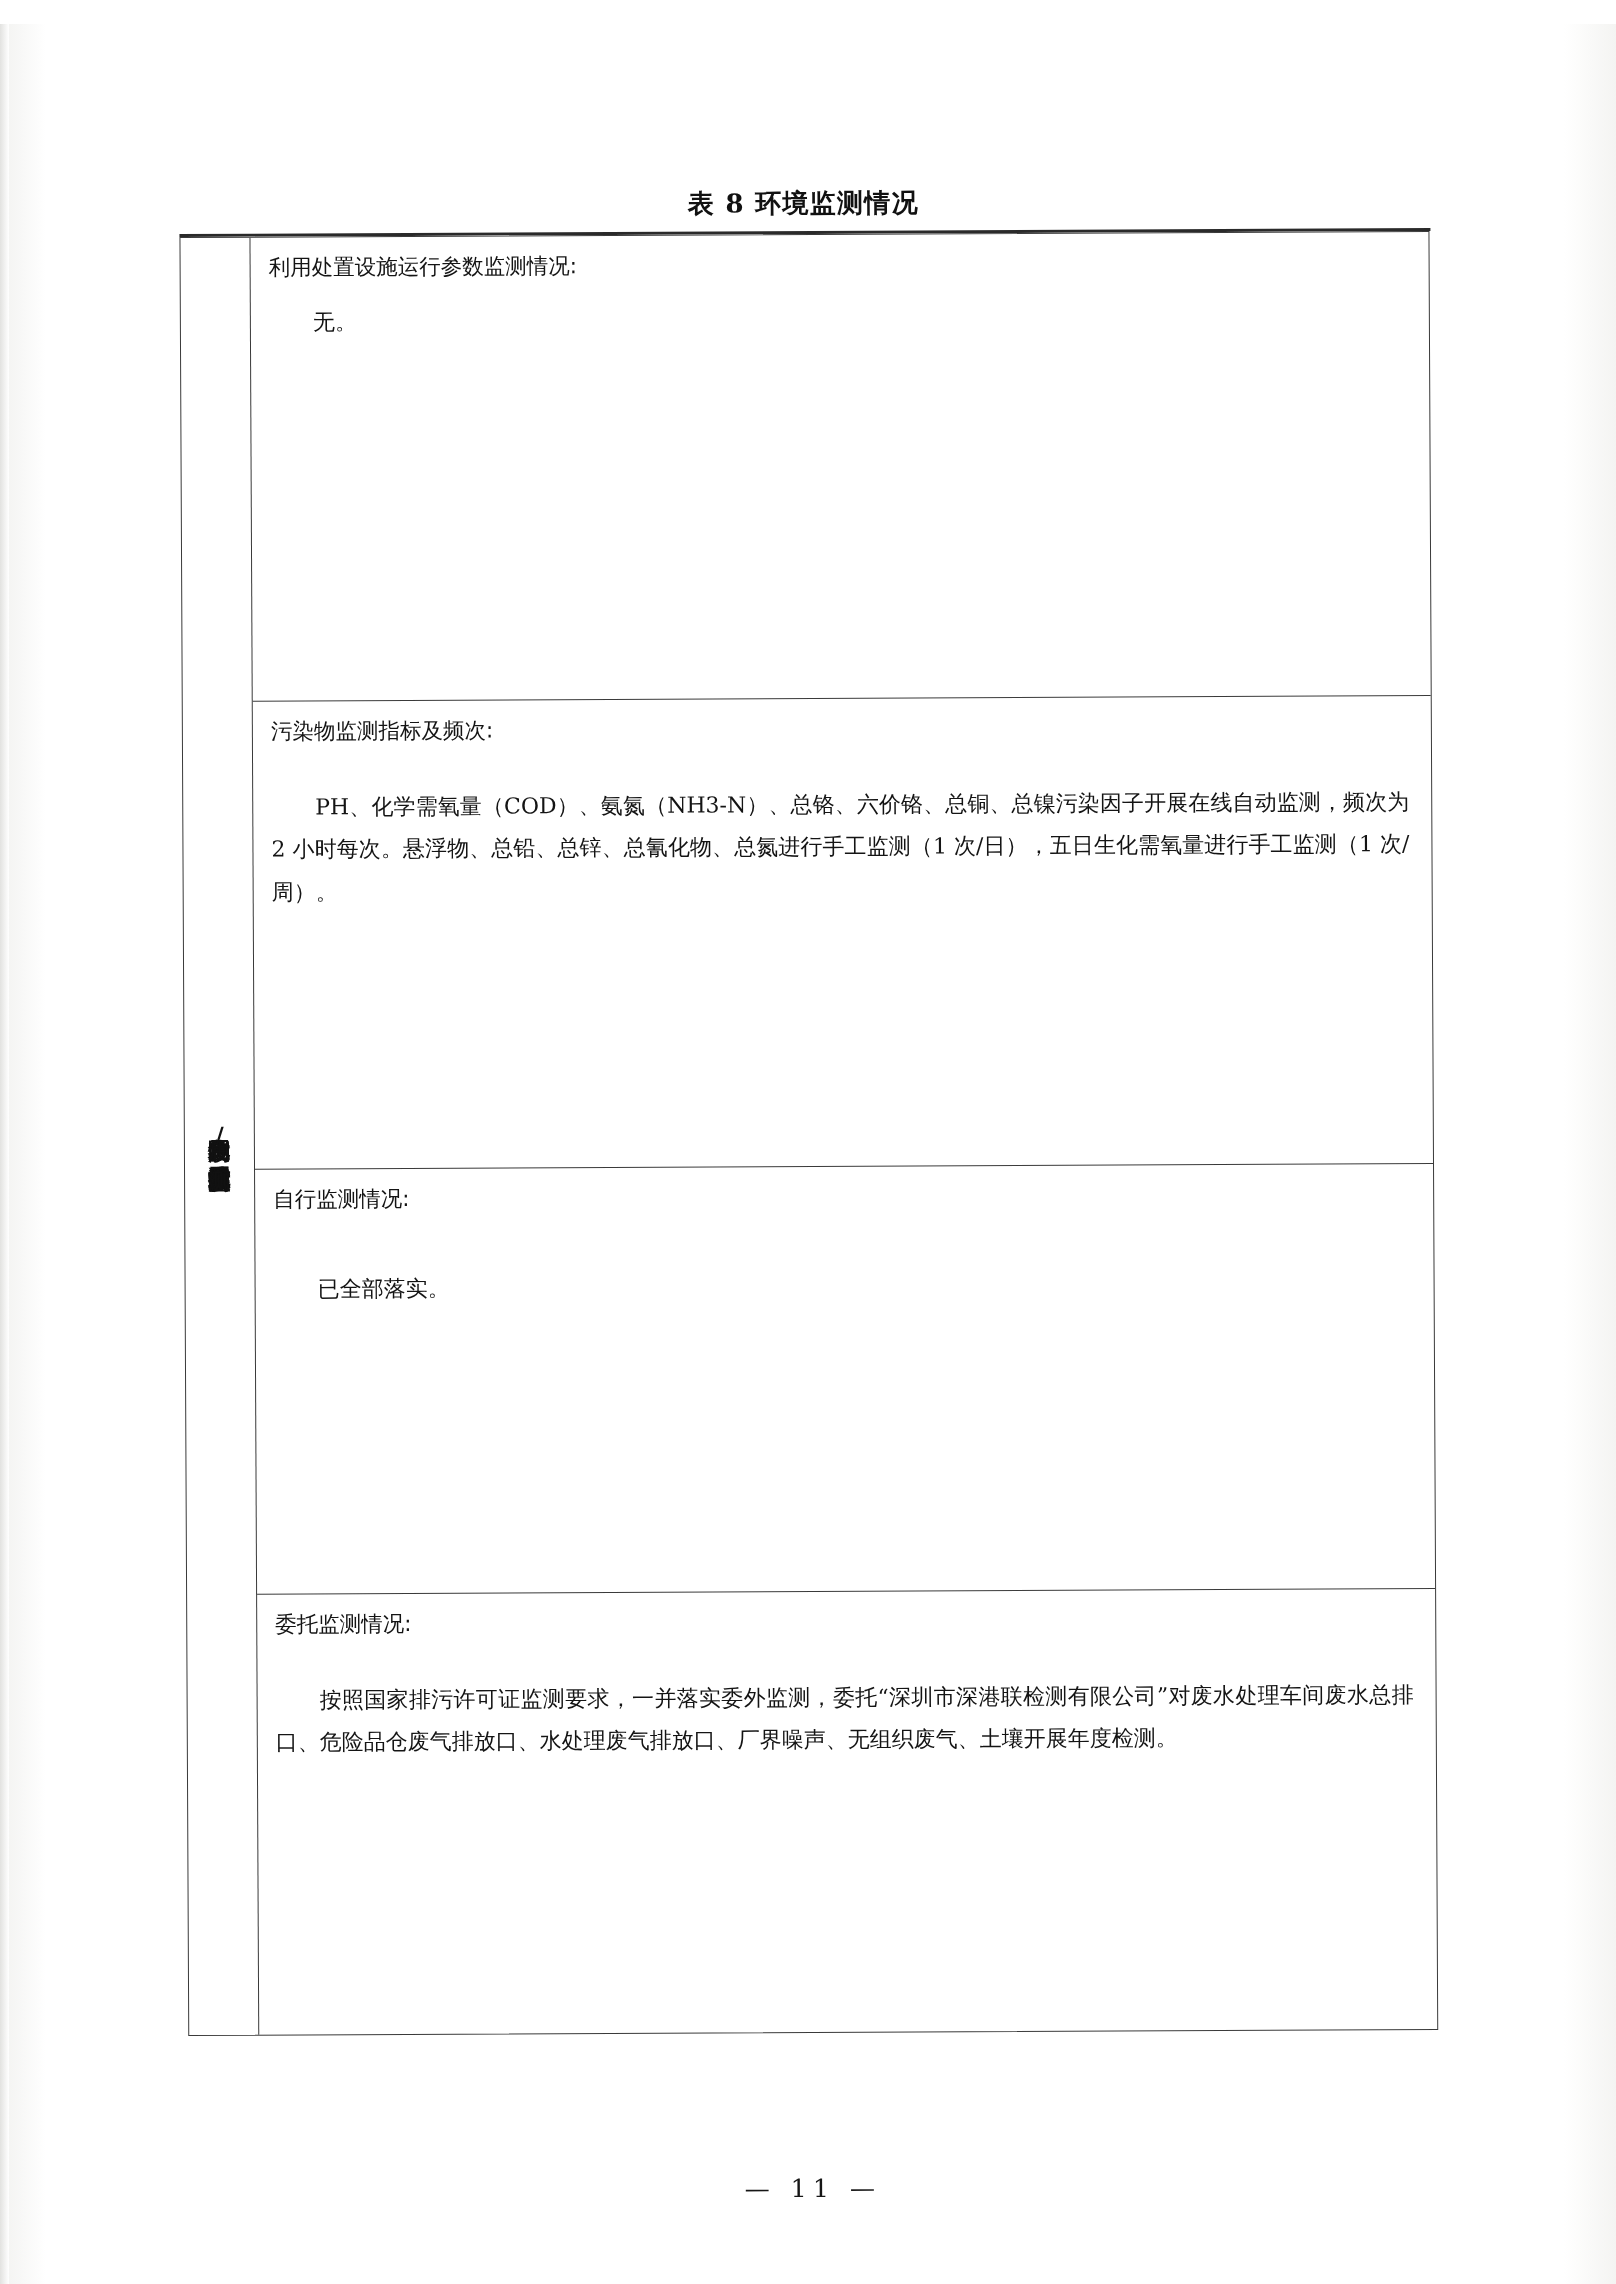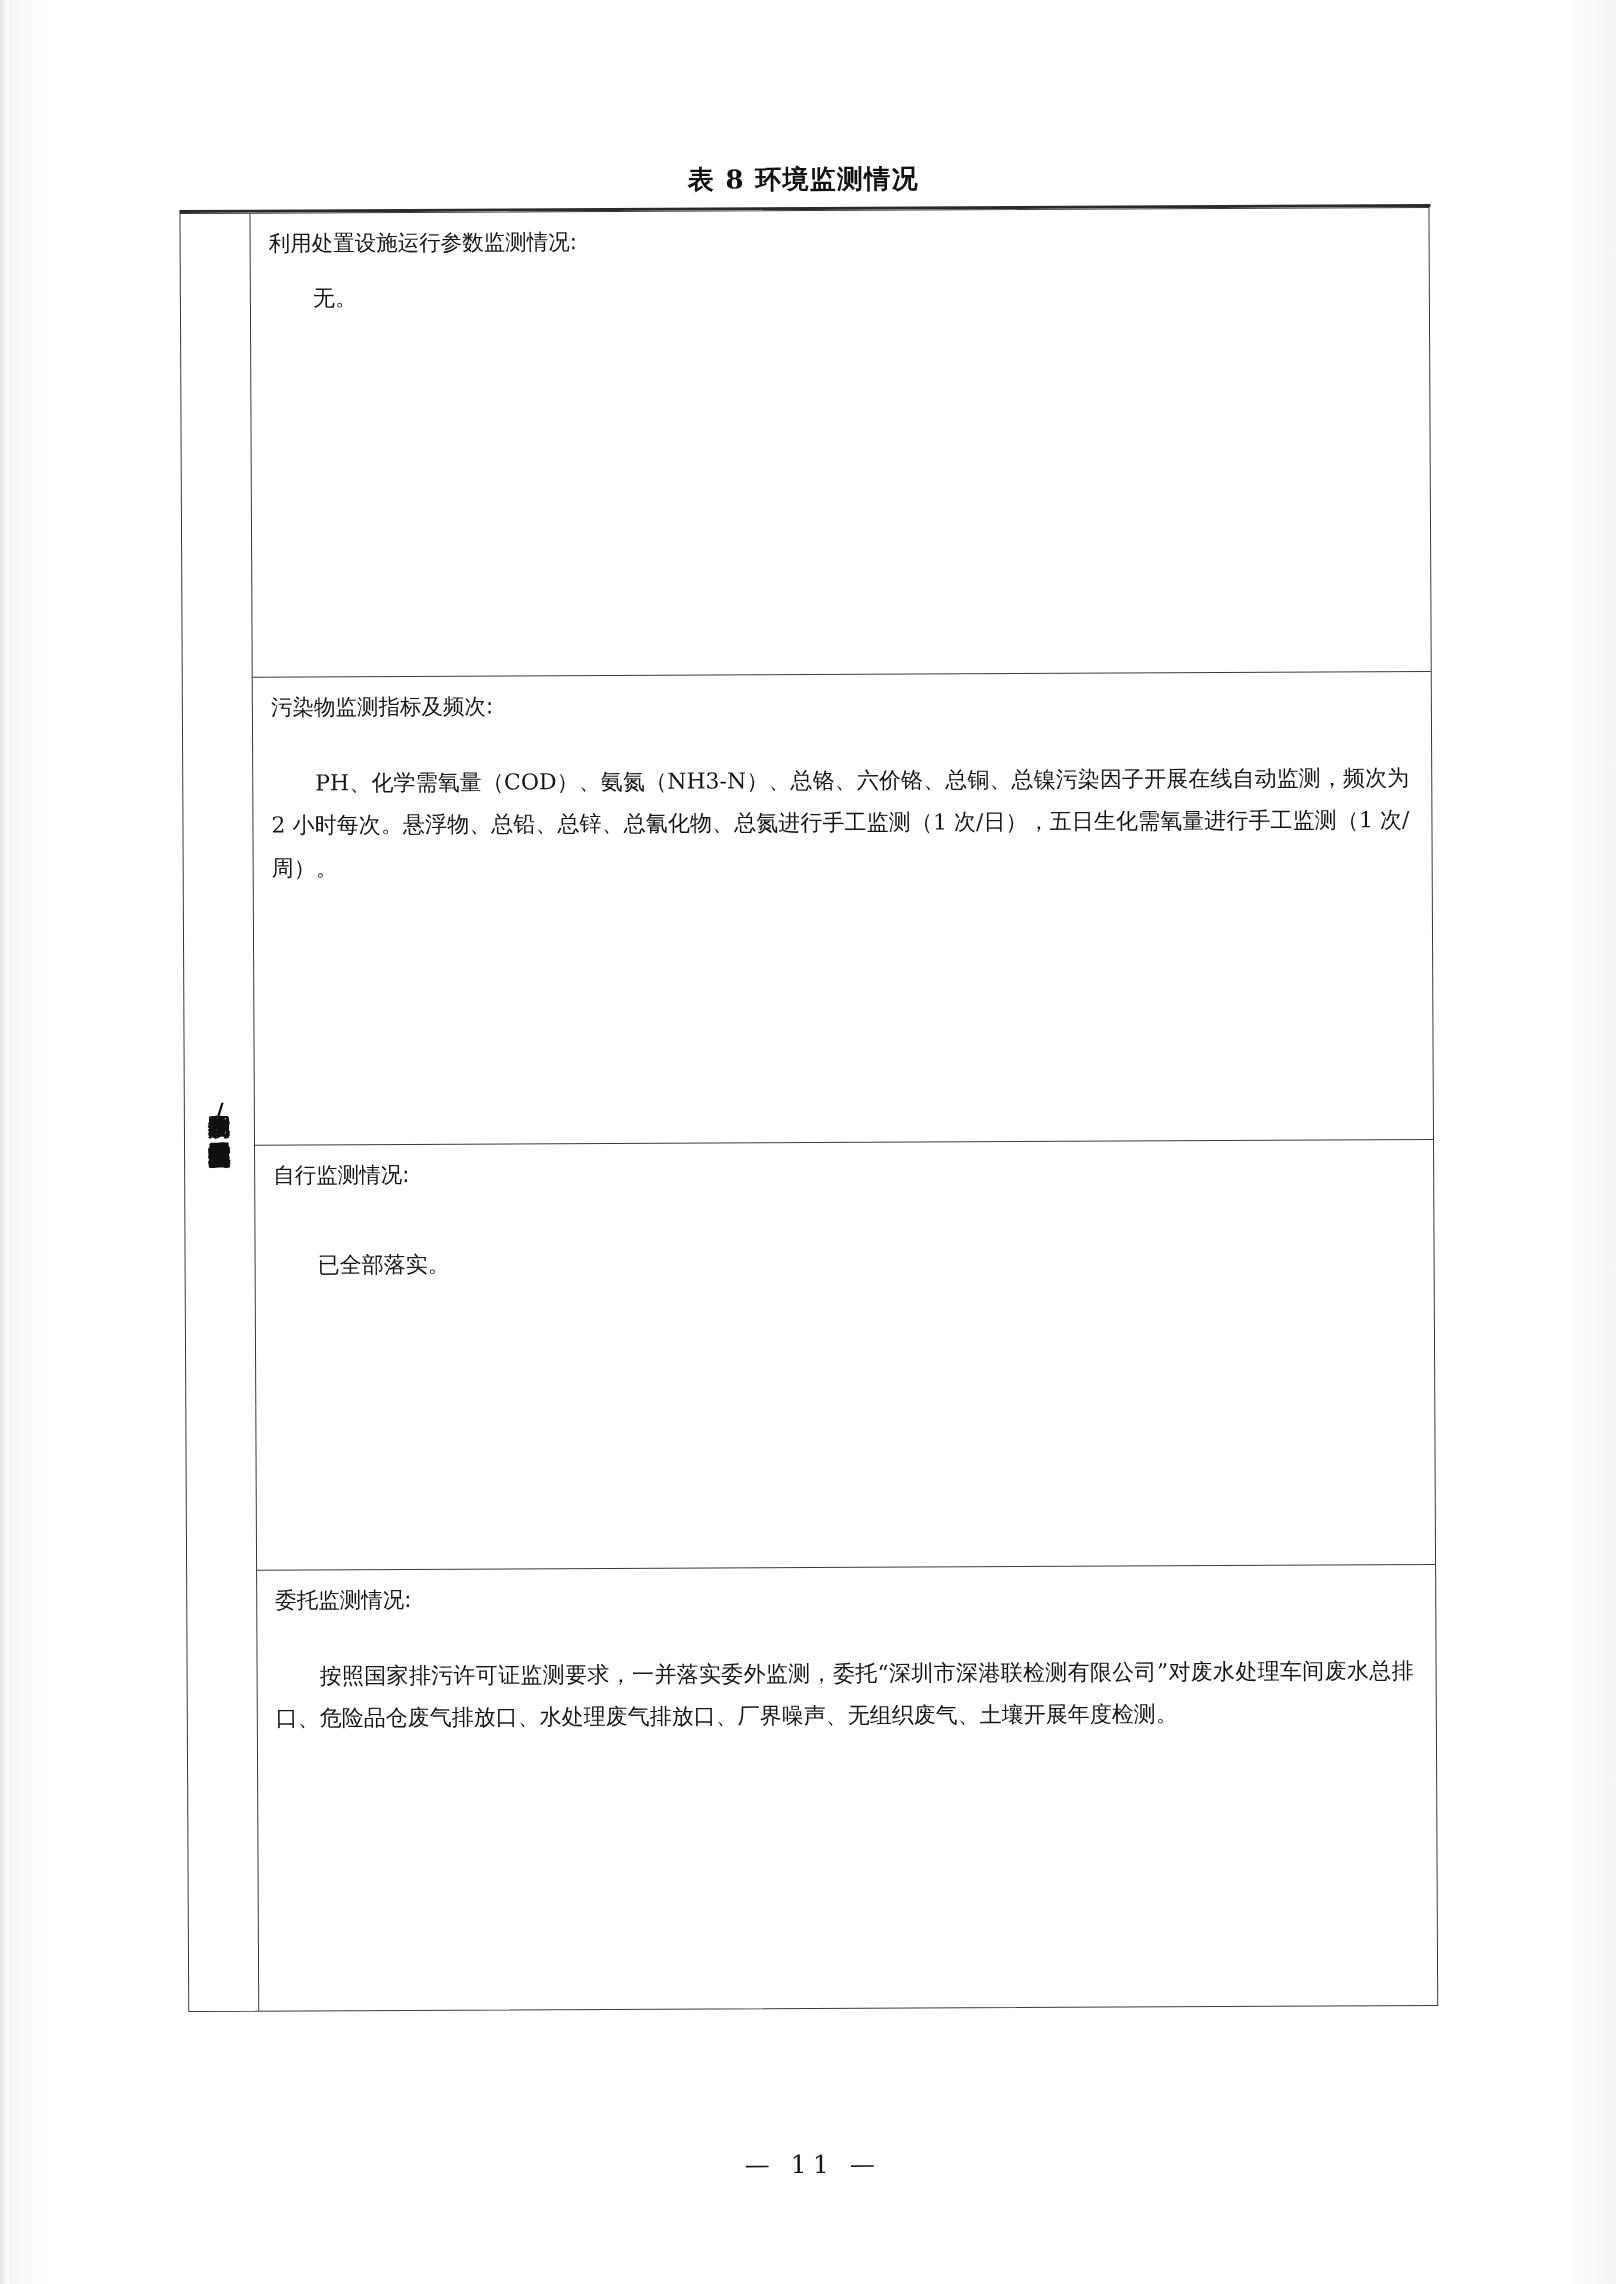--- a/index.html
+++ b/index.html
@@ -17,20 +17,21 @@
     overflow: hidden;
   }
 
   
   .page {
     position: absolute;
     inset: 0;
     background:
       linear-gradient(90deg, #f2f2f0 0px, #ffffff 46px, #ffffff 1564px, #f4f4f2 1616px),
       #ffffff;
+    margin-top: 24px;
   }
   .page-edge-left {
     position: absolute;
     left: 0; top: 0; bottom: 0;
     width: 9px;
     background: linear-gradient(90deg, #e2e2e0, #ffffff);
   }
 
   
   .skew {

